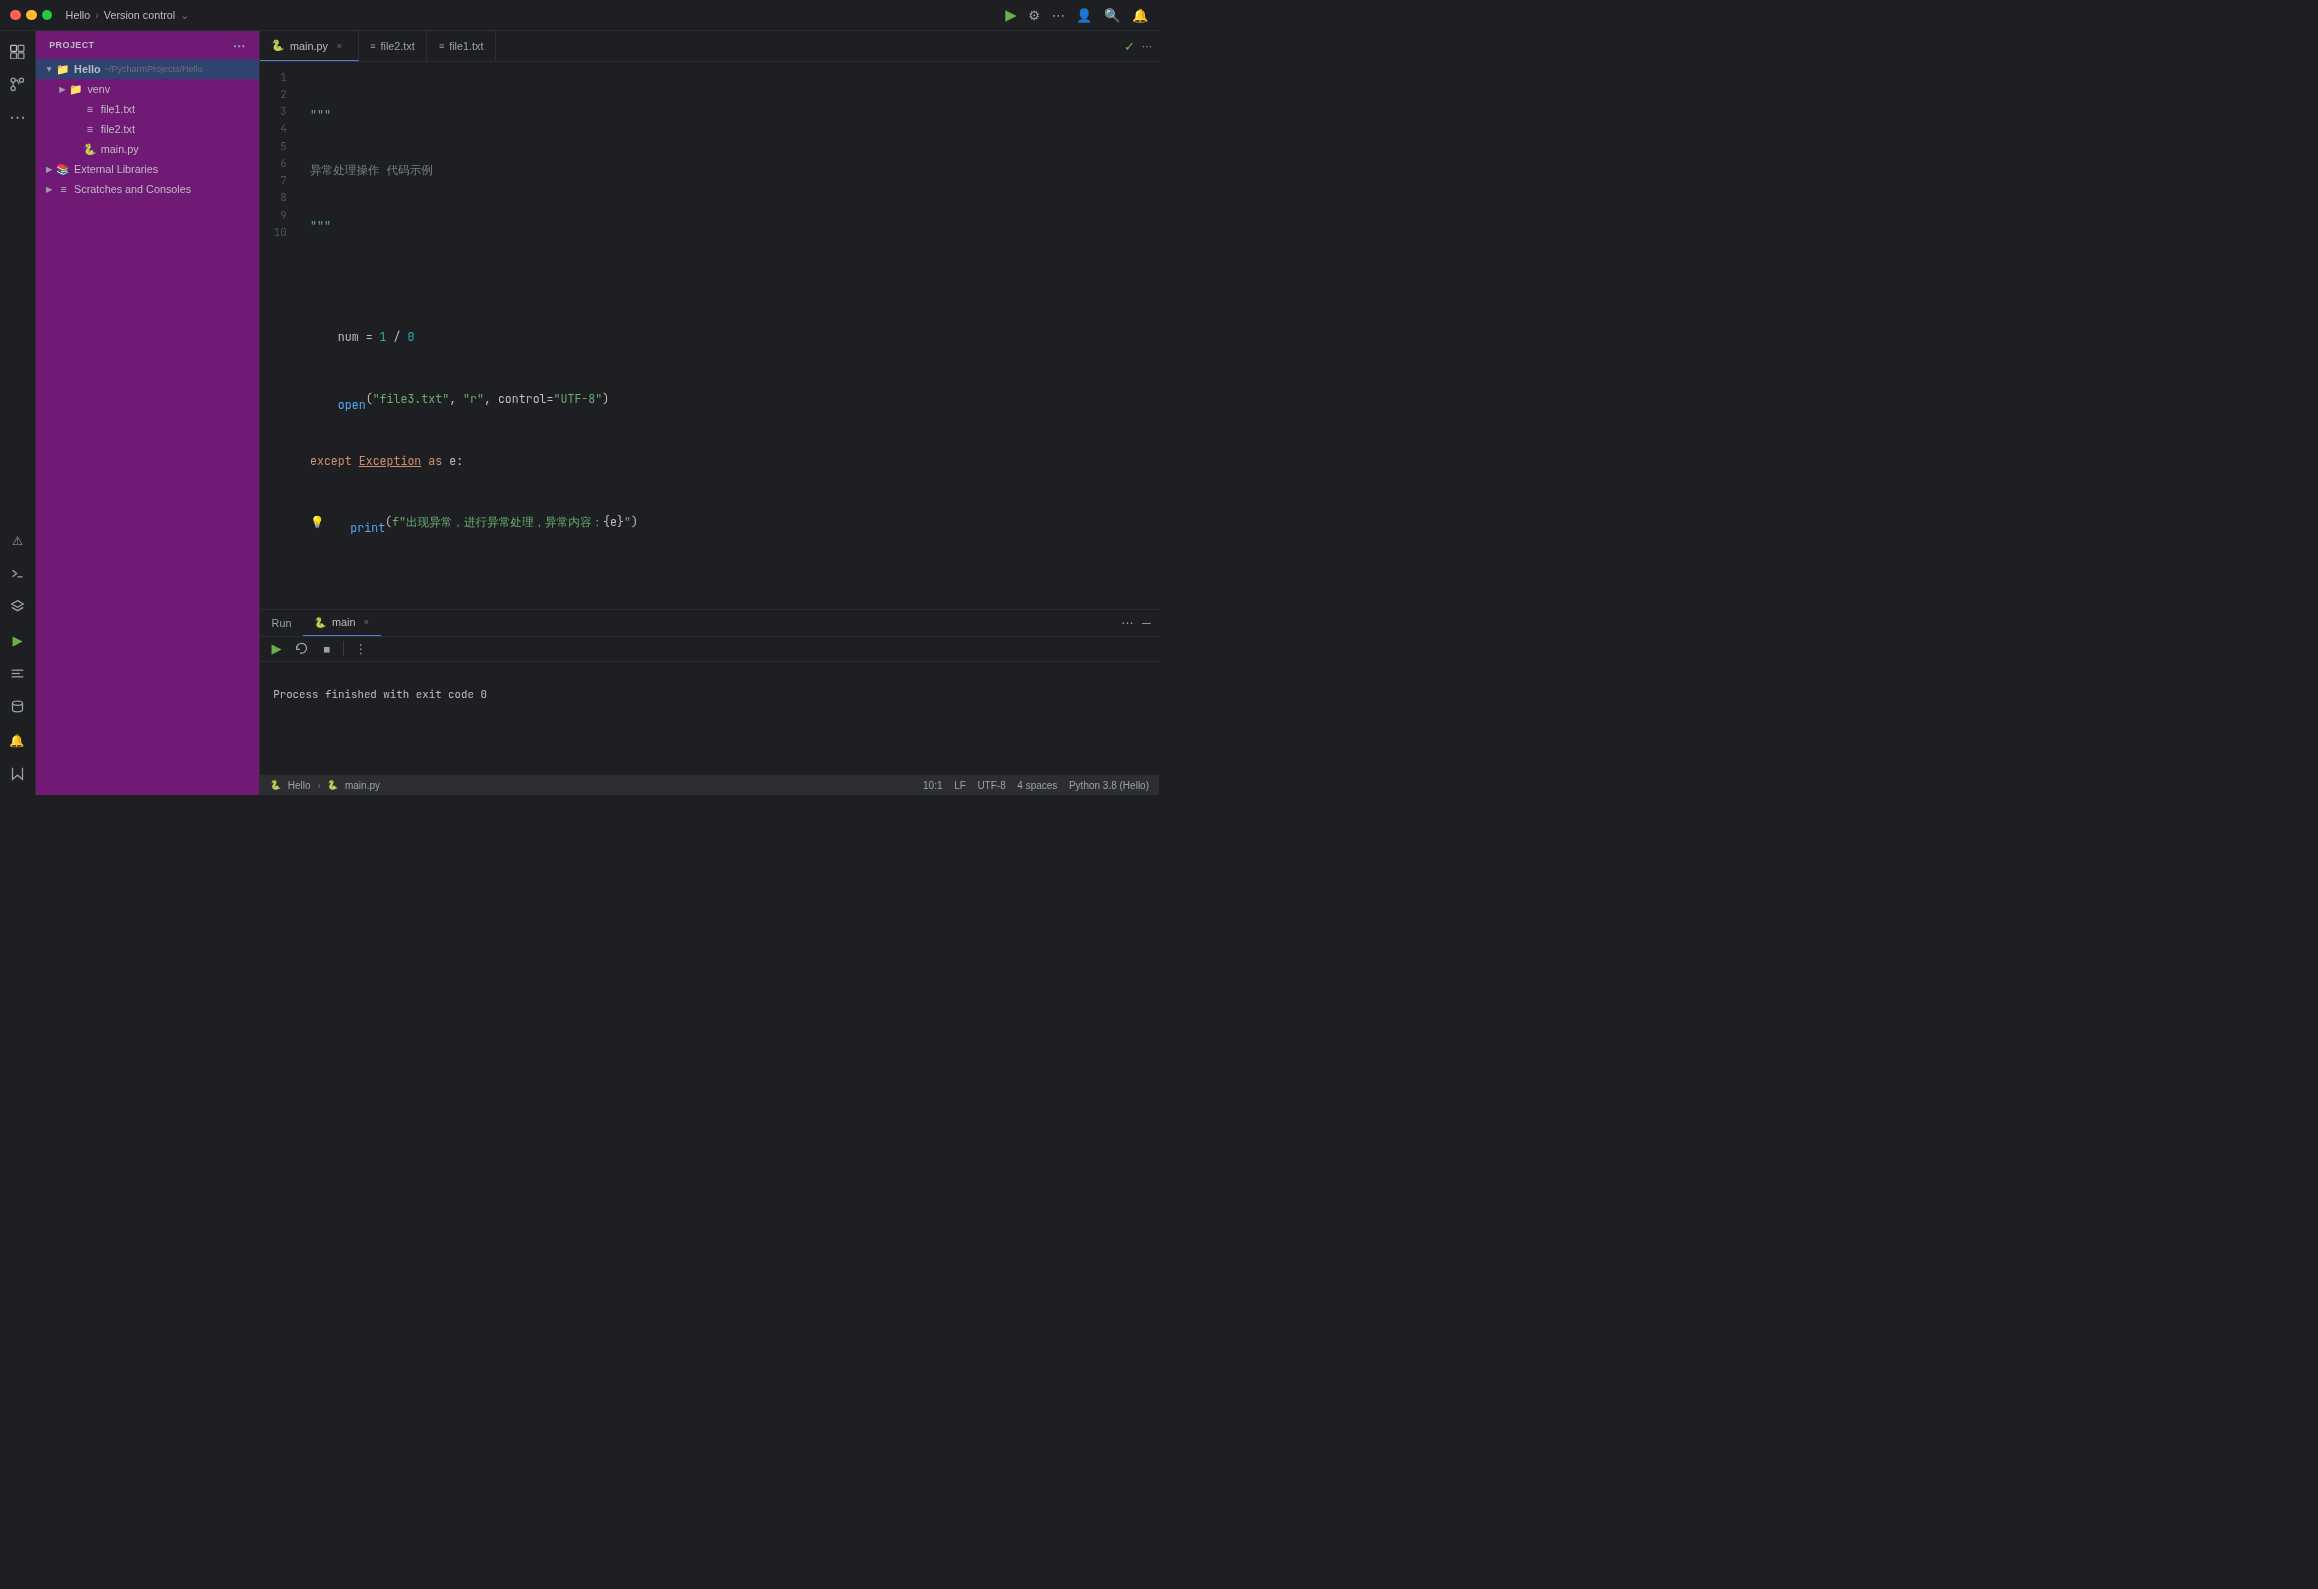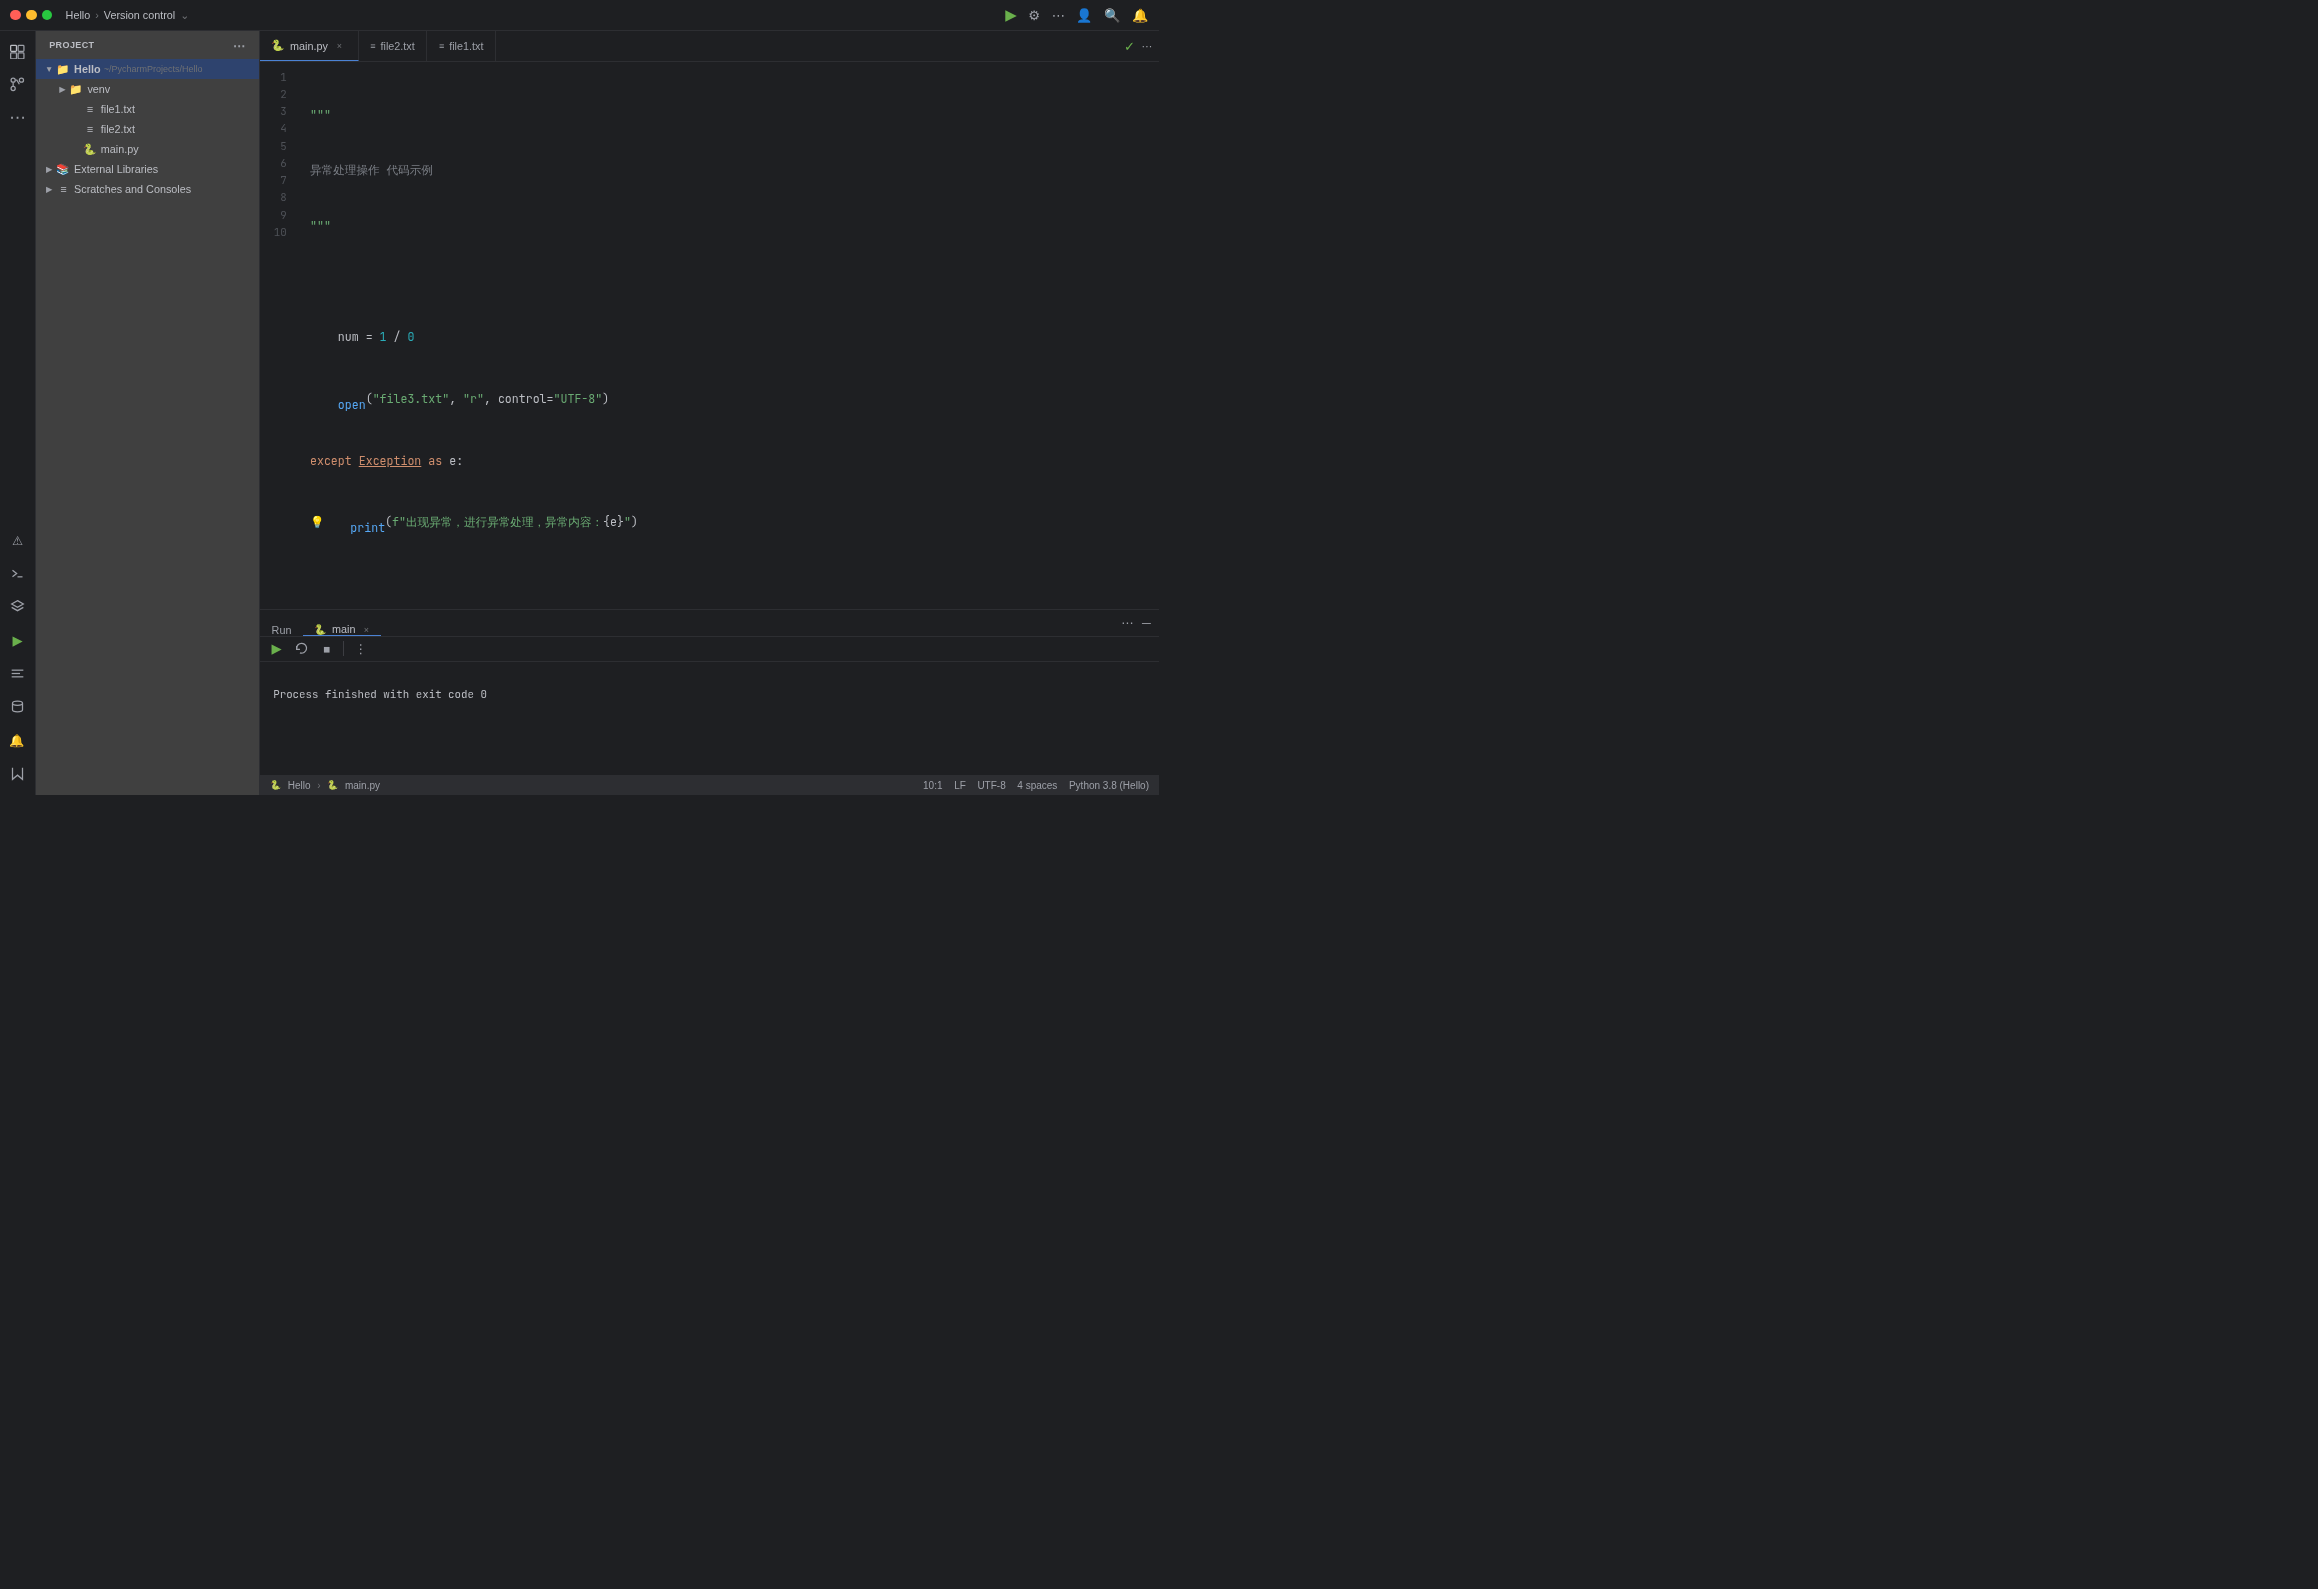--- a/index.html
+++ b/index.html
@@ -96,21 +96,21 @@
       display: flex;
       flex-direction: column;
       align-items: center;
       gap: 3.3px;
       padding-bottom: 6.6px;
     }
 
     
     .sidebar {
       width: 224px;
-      background: #404040;
+      background: #701a75;
       border-right: 0.8px solid #2d2e32;
       display: flex;
       flex-direction: column;
       overflow: hidden;
     }
     .sidebar-header {
       padding: 6.6px 13.2px;
       font-size: 9px;
       font-weight: 600;
       color: #bcbec4;
@@ -262,21 +262,21 @@
     }
     .bottom-tabs {
       height: 26.5px;
       display: flex;
       align-items: stretch;
       border-bottom: 0.8px solid #2d2e32;
       background: #1e1f22;
     }
     .bottom-tab {
       display: flex;
-      align-items: flex-end;
+      align-items: center;
       padding: 0 11.6px;
       gap: 5px;
       cursor: pointer;
       font-size: 10.8px;
       color: #9da0a8;
     }
     .bottom-tab.active {
       color: #bcbec4;
       border-bottom: 1.7px solid #4b82d4;
     }

